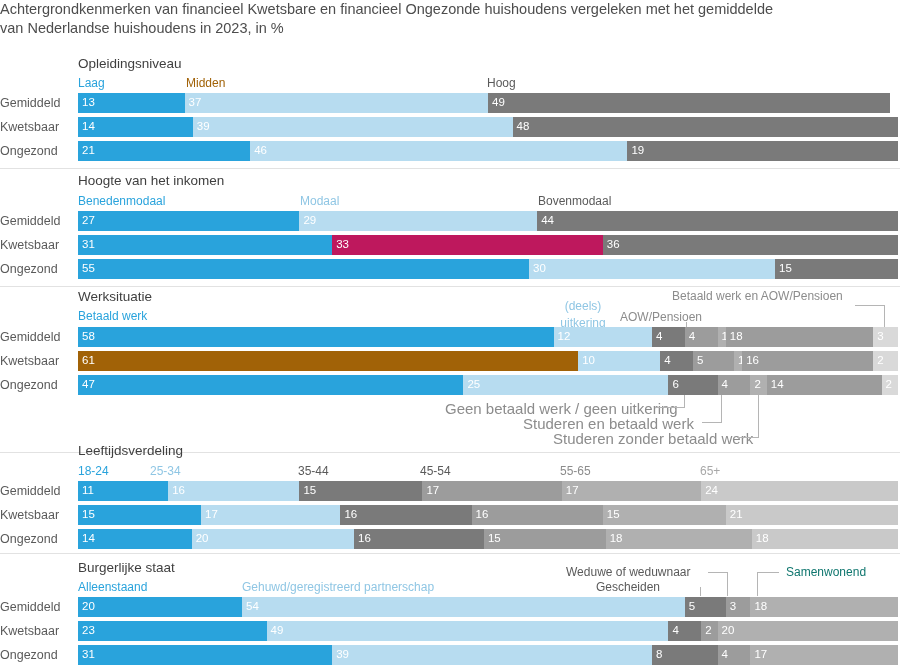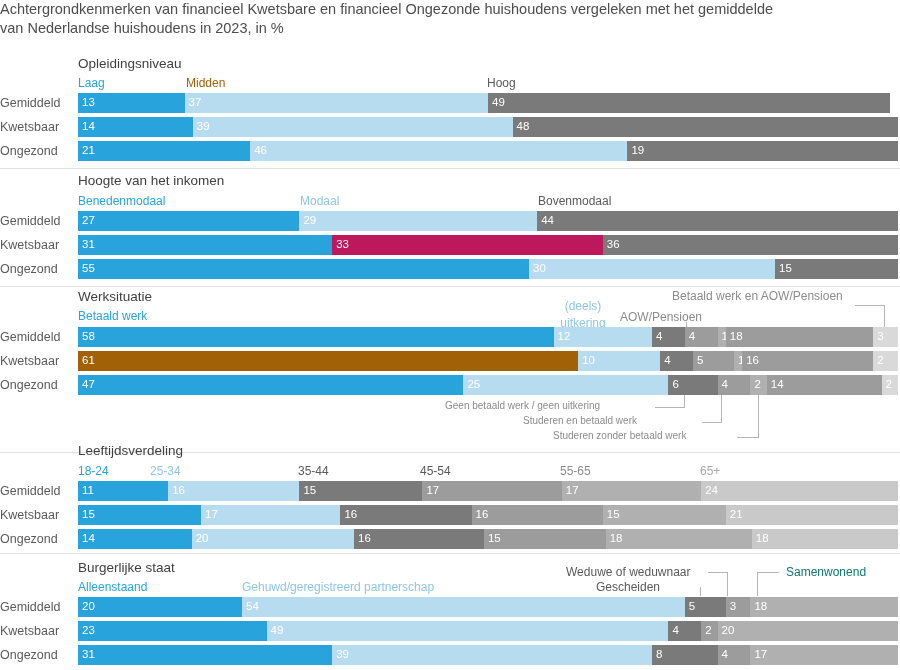--- a/index.html
+++ b/index.html
@@ -35,21 +35,21 @@
   }
   .seg span{
     position:absolute;left:4px;top:3px;white-space:nowrap;
     color:#ffffff;font-size:11.5px;
   }
   .seg.dark span{color:#ffffff;}
   .hdr{
     position:absolute;font-size:12px;white-space:nowrap;
   }
   .ann{
-    position:absolute;font-size:10px;color:#8c8c8c;white-space:nowrap;
+    position:absolute;font-size:15px;color:#8c8c8c;white-space:nowrap;
   }
   .leader{
     position:absolute;border-left:1px solid #b5b5b5;
   }
   .leader-h{
     position:absolute;border-top:1px solid #b5b5b5;
   }
   .divider{position:absolute;left:0;width:900px;border-top:1px solid #e2e2e2;}
 </style>
 </head>

